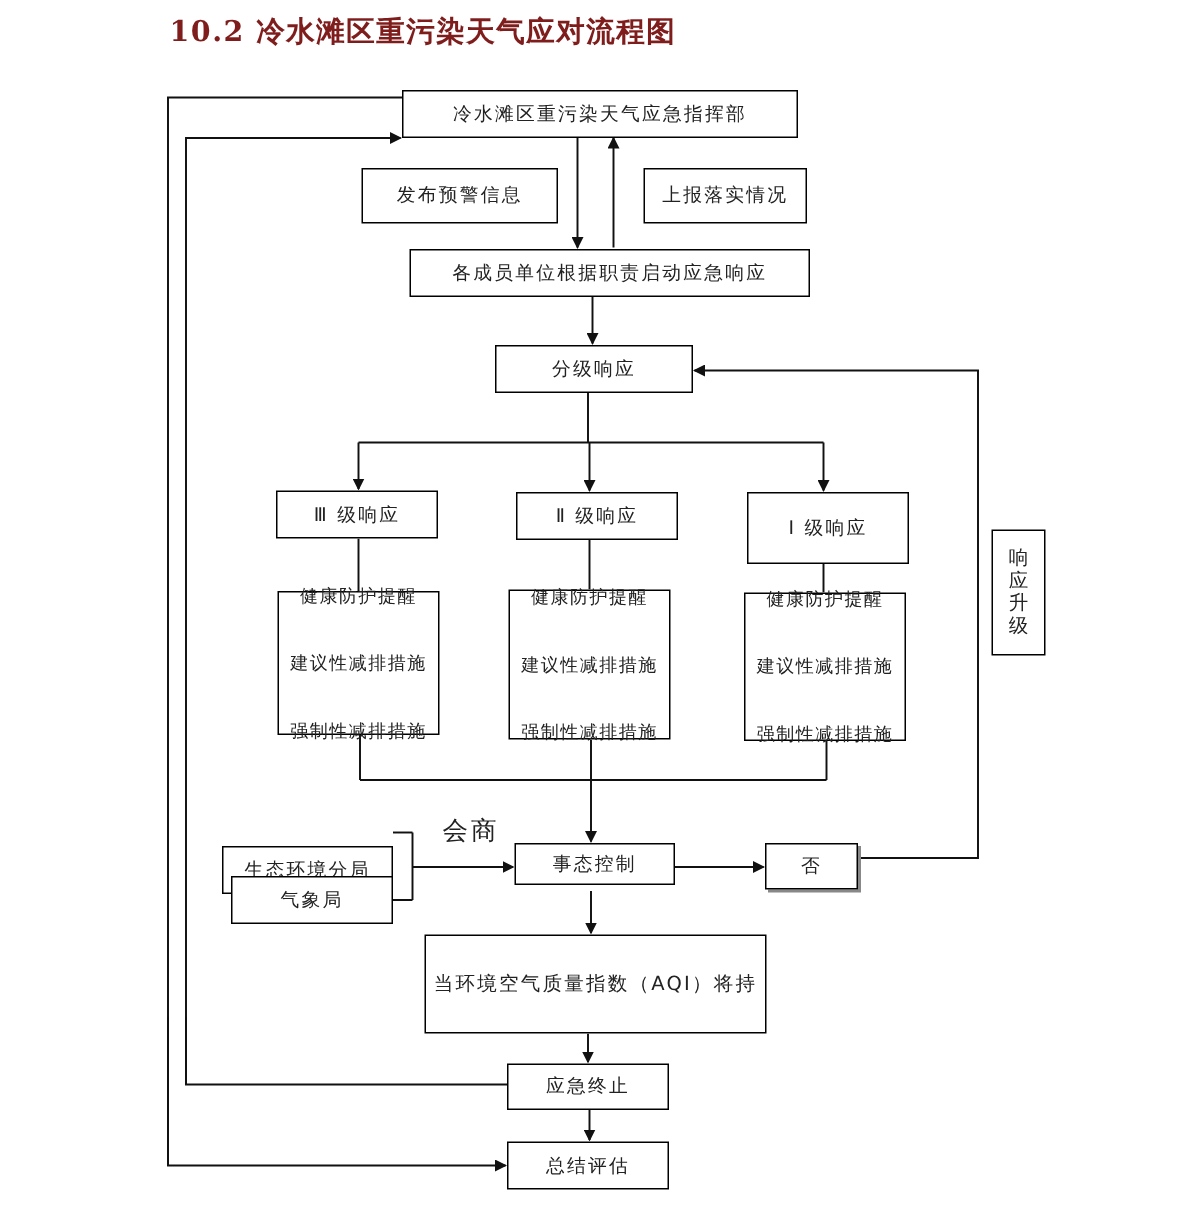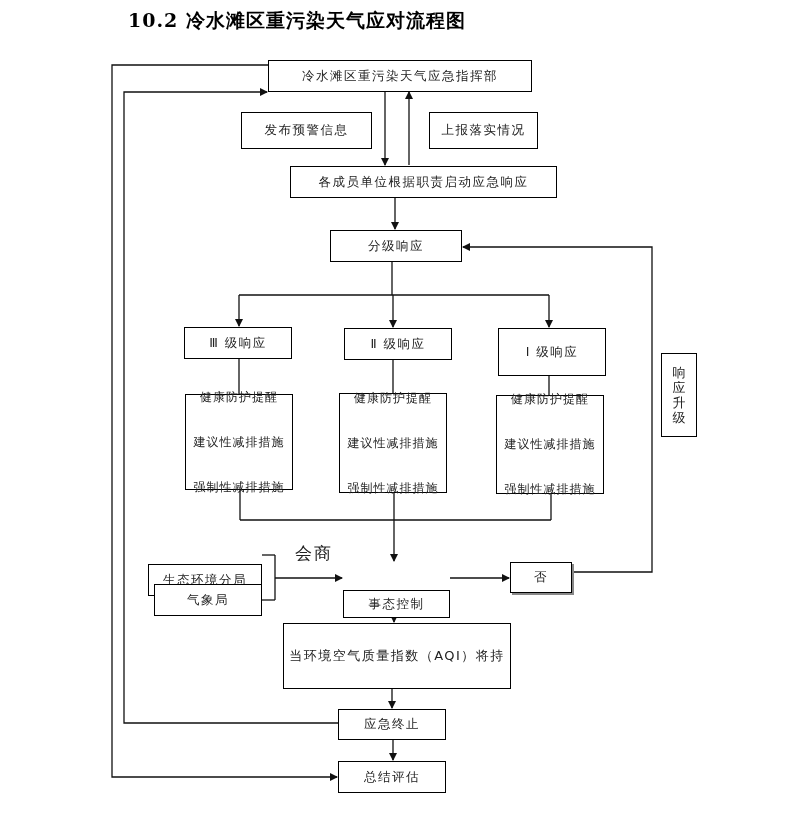--- a/index.html
+++ b/index.html
@@ -1,17 +1,17 @@
 <!DOCTYPE html>
 <html><head>
 <meta charset="utf-8">
 <style>
   html, body { margin: 0; padding: 0; background: #ffffff; }
   body { width: 792px; height: 817px; position: relative; overflow: hidden; font-family: "DejaVu Sans", "Liberation Sans", sans-serif; color: #111; }
-  .title { position: absolute; left: 128px; top: 8px; font-family: "DejaVu Serif", "Liberation Serif", serif; font-weight: bold; font-size: 19px; letter-spacing: 1px; color: #000000; white-space: nowrap; }
+  .title { position: absolute; left: 113px; top: 8px; font-family: "DejaVu Serif", "Liberation Serif", serif; font-weight: bold; font-size: 19px; letter-spacing: 1px; color: #7f1d1d; white-space: nowrap; }
   svg.wires { position: absolute; left: 0; top: 0; }
   .box { position: absolute; box-sizing: border-box; border: 1.3px solid #000; background: #fff; display: flex; align-items: center; justify-content: center; font-size: 12.5px; letter-spacing: 1.5px; color: #222; white-space: nowrap; }
   .box.multi { flex-direction: column; gap: 28px; letter-spacing: 1px; font-size: 12px; }
   .box.aqi { flex-direction: column; gap: 12px; font-size: 13px; letter-spacing: 1.5px; }
   .box.vertical { flex-direction: column; font-size: 13px; line-height: 15px; letter-spacing: 0; }
   .box.shadow { box-shadow: 2px 2px 0 #888; }
   .label { position: absolute; font-size: 17px; letter-spacing: 2px; color: #222; white-space: nowrap; }
 </style>
 </head>
 <body>
@@ -64,21 +64,21 @@
 
     <line x1="392" y1="689" x2="392" y2="708" marker-end="url(#arr)"></line>
 
     <line x1="393" y1="740" x2="393" y2="760" marker-end="url(#arr)"></line>
   </g>
 </svg>
 
 <div class="box" style="left:268px;top:60px;width:264px;height:32px;">冷水滩区重污染天气应急指挥部</div>
 <div class="box" style="left:241px;top:112px;width:131px;height:37px;">发布预警信息</div>
 <div class="box" style="left:429px;top:112px;width:109px;height:37px;">上报落实情况</div>
-<div class="box" style="left:273px;top:166px;width:267px;height:32px;margin-left:17px;">各成员单位根据职责启动应急响应</div>
+<div class="box" style="left:273px;top:166px;width:267px;height:32px;">各成员单位根据职责启动应急响应</div>
 <div class="box" style="left:330px;top:230px;width:132px;height:32px;">分级响应</div>
 
 <div class="box" style="left:184px;top:327px;width:108px;height:32px;">Ⅲ 级响应</div>
 <div class="box" style="left:344px;top:328px;width:108px;height:32px;">Ⅱ 级响应</div>
 <div class="box" style="left:498px;top:328px;width:108px;height:48px;">Ⅰ 级响应</div>
 
 <div class="box multi" style="left:185px;top:394px;width:108px;height:96px;">
   <span>健康防护提醒</span>
   <span>建议性减排措施</span>
   <span>强制性减排措施</span>
@@ -98,21 +98,21 @@
   <span>响</span>
   <span>应</span>
   <span>升</span>
   <span>级</span>
 </div>
 
 <div class="box" style="left:148px;top:540px;width:114px;height:32px;margin-top:24px;">生态环境分局</div>
 <div class="box" style="left:154px;top:584px;width:108px;height:32px;">气象局</div>
 <div class="label" style="left:295px;top:542px;">会商</div>
 
-<div class="box" style="left:343px;top:562px;width:107px;height:28px;margin-top:28px;">事态控制</div>
+<div class="box" style="left:343px;top:562px;width:107px;height:28px;">事态控制</div>
 <div class="box shadow" style="left:510px;top:562px;width:62px;height:31px;">否</div>
 
 <div class="box aqi" style="left:283px;top:623px;width:228px;height:66px;">
   <span>当环境空气质量指数（AQI）将持</span>
 </div>
 
 <div class="box" style="left:338px;top:709px;width:108px;height:31px;">应急终止</div>
 <div class="box" style="left:338px;top:761px;width:108px;height:32px;">总结评估</div>
 
 </body></html>

